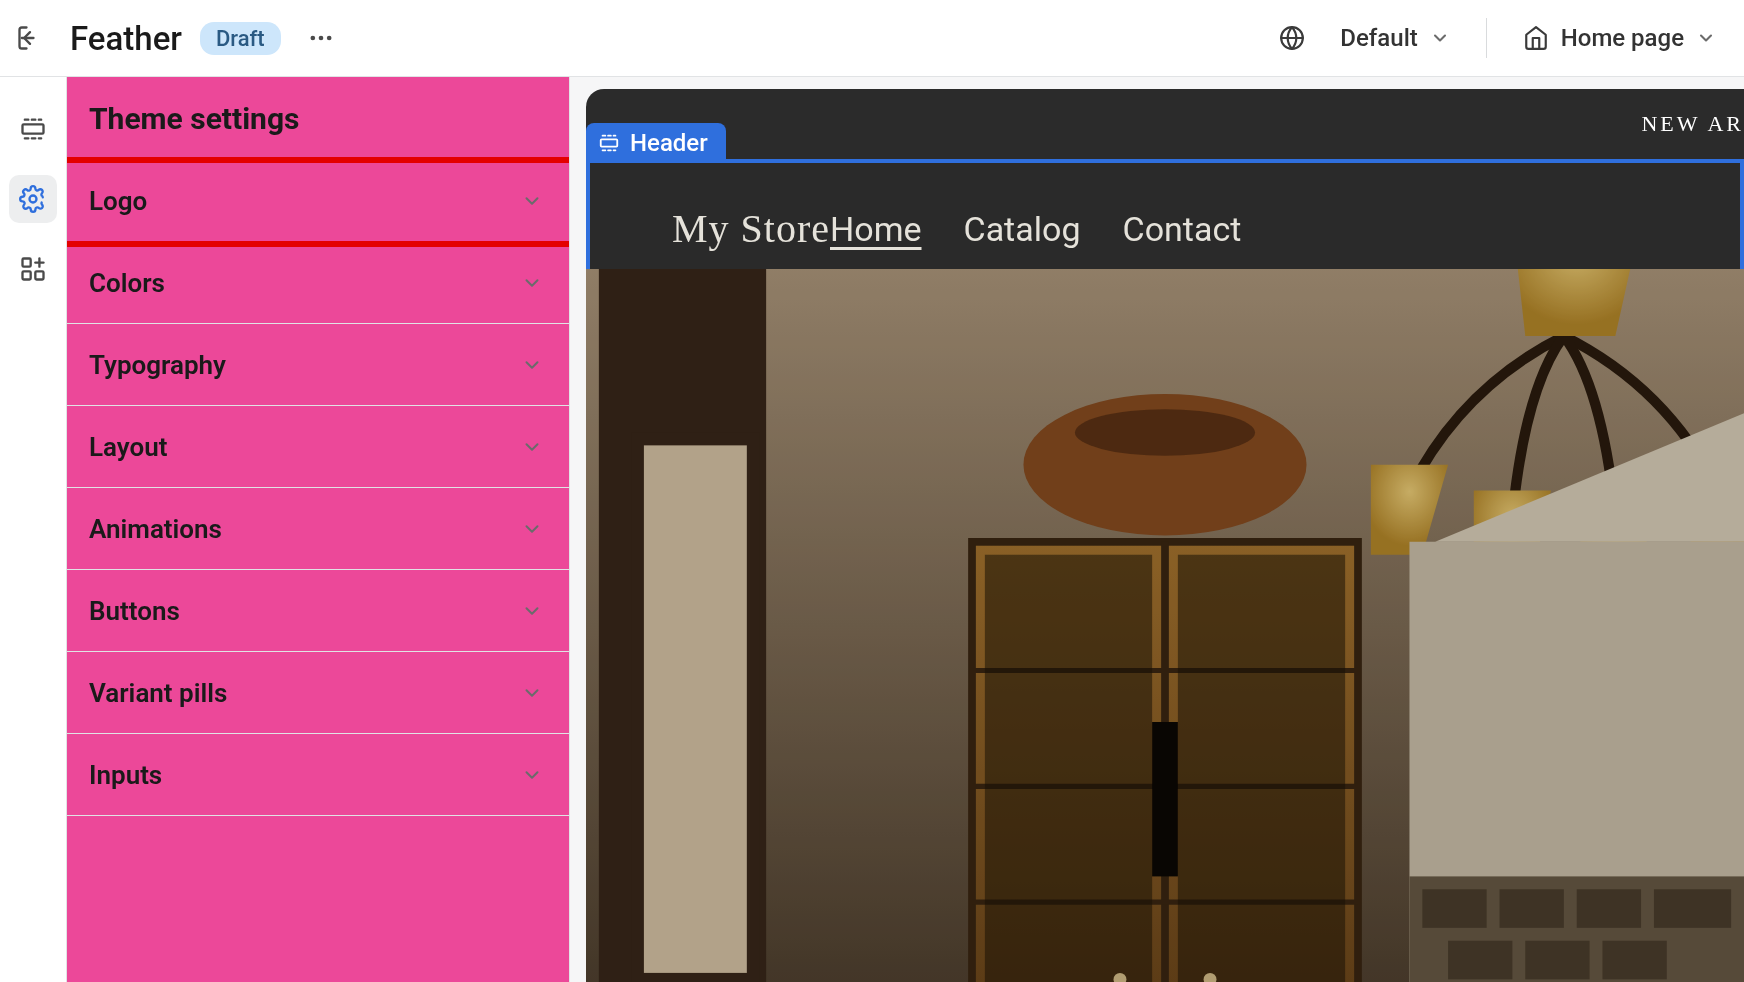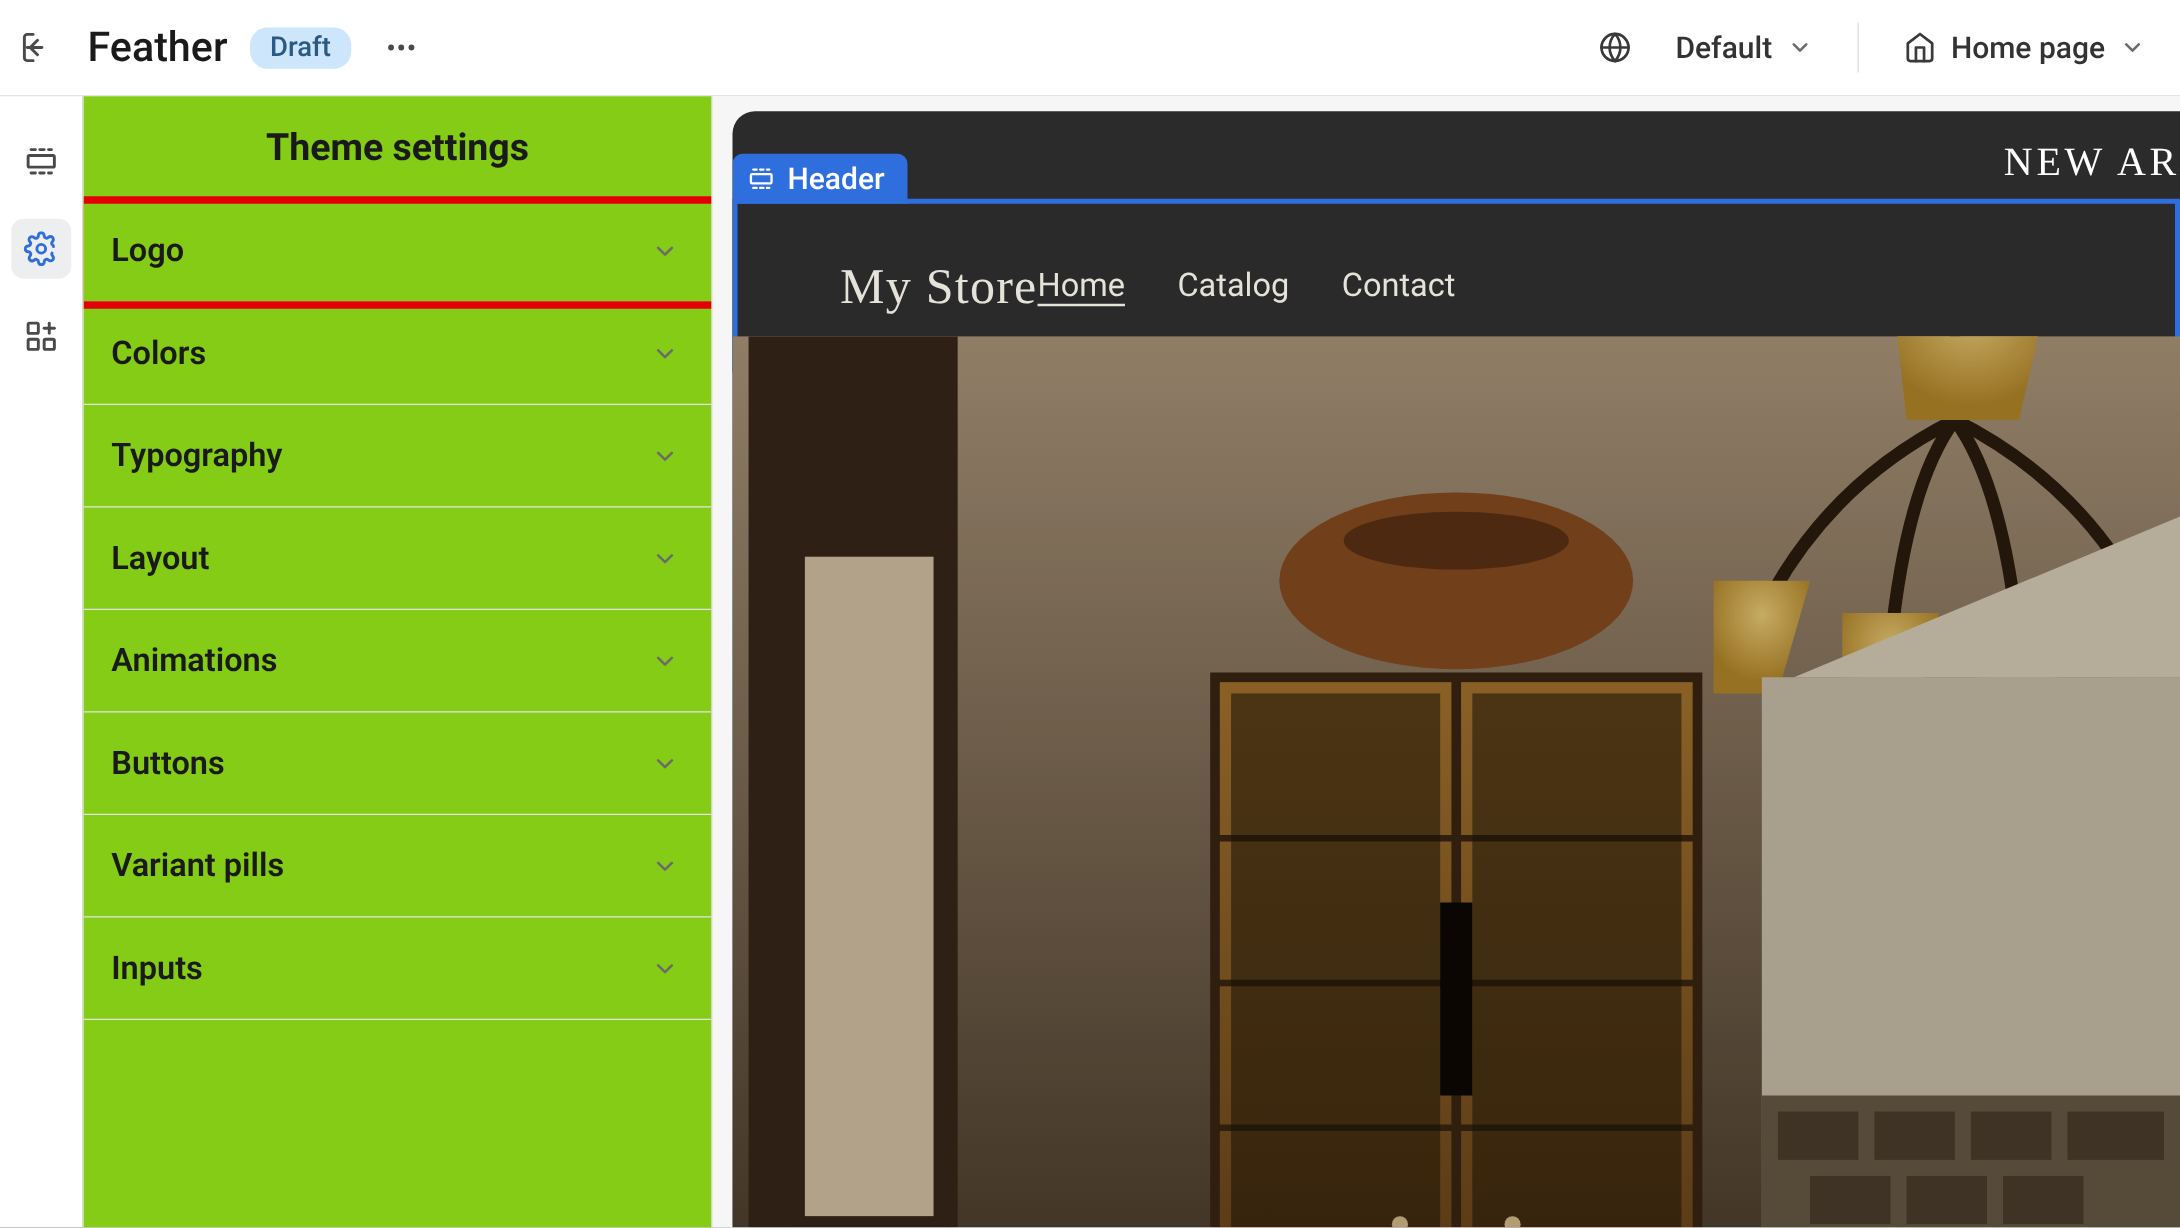--- a/index.html
+++ b/index.html
@@ -55,22 +55,21 @@
   }
   .rail-btn.active { background: #edeeef; }
   .rail-btn.active svg { stroke: #2f6fdd; }
 
   
   .panel {
     width: 504px;
     border-left: 1px solid #e1e3e5;
     border-right: 1px solid #e1e3e5;
     overflow: hidden; position: relative;
-    background: #84cc16;
-    text-align: center;
+    background: #ec4899;
   }
   .panel-title { font-size: 30px; font-weight: 700; padding: 24px 22px 24px 22px; }
   .setting-list { }
   .setting-row {
     display: flex; align-items: center; justify-content: space-between;
     padding: 0 26px 0 22px;
     height: 82px;
     font-size: 26px; font-weight: 600;
     border-bottom: 1px solid #e1e3e5;
     cursor: pointer;
@@ -95,21 +94,21 @@
   .device {
     background: #2b2b2b;
     border-radius: 18px 0 0 0;
     height: 100%;
     position: relative;
     overflow: hidden;
   }
   .announce {
     position: absolute; top: 22px; right: 0;
     color: #fff; font-family: Georgia, 'Times New Roman', serif;
-    font-size: 32px; letter-spacing: 3px; font-weight: 500;
+    font-size: 22px; letter-spacing: 3px; font-weight: 500;
     white-space: nowrap;
   }
   .sel-outline {
     position: absolute; top: 70px; left: 0; right: 0; height: 139px;
     border: 4px solid #2f6fdd;
     background: #2a2a2a;
   }
   .sel-tag {
     position: absolute; top: -40px; left: -4px;
     background: #2f6fdd; color: #fff;
@@ -120,21 +119,21 @@
   }
   .storehead {
     display: flex; align-items: center; 
     height: 100%; padding: 0 0 0 82px;
     color: #e5e2da;
   }
   .storelogo {
     font-family: Georgia, 'Times New Roman', serif;
     font-size: 40px; font-weight: 400; letter-spacing: 1px;
   }
-  .storenav { display: flex; gap: 42px; font-size: 26px; }
+  .storenav { display: flex; gap: 42px; font-size: 34px; }
   .storenav span { cursor: pointer; }
   .storenav span.active { text-decoration: underline; text-underline-offset: 6px; }
   .hero {
     position: absolute; top: 180px; left: 0; right: 0; bottom: 0;
     overflow: hidden;
   }
   .hero svg { width: 100%; height: 100%; display: block; }
 
   .chev { flex-shrink: 0; }
 </style>

